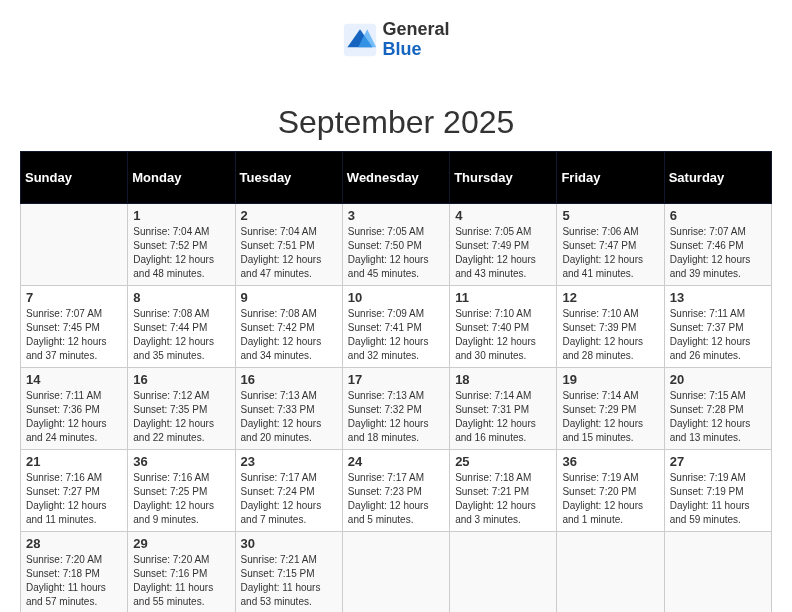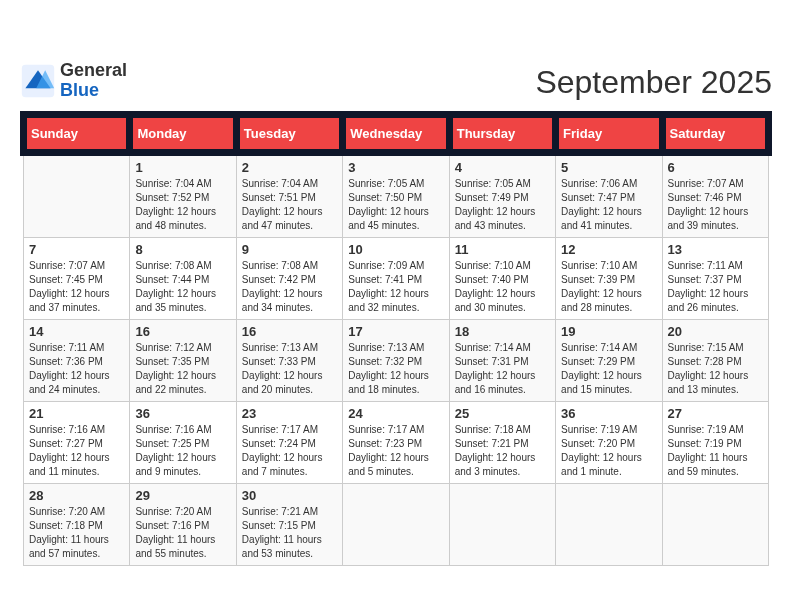--- a/index.html
+++ b/index.html
@@ -6,22 +6,23 @@
     body {
       font-family: Arial, sans-serif;
       background: #fff;
       width: 792px;
       min-height: 612px;
       padding: 20px;
     }
     .header {
       display: flex;
       justify-content: space-between;
-      align-items: flex-end;
+      align-items: center;
       margin-bottom: 10px;
+      flex-direction: column;
     }
     .logo {
       display: flex;
       align-items: center;
       gap: 4px;
     }
     .logo-text {
       font-size: 18px;
       font-weight: bold;
       line-height: 1.1;
@@ -44,27 +45,27 @@
     .location {
       font-size: 14px;
       color: #555;
     }
     table {
       width: 100%;
       border-collapse: collapse;
       font-size: 11px;
     }
     thead tr th {
-      background-color: #ef4444;
+      background-color: #000000;
       color: #fff;
-      padding: 8px 4px;
+      padding: 18px 4px;
       text-align: left;
       font-size: 13px;
       font-weight: bold;
-      border: 7px solid #0f172a;
+      border: 1px solid #0f172a;
     }
     tbody tr td {
       border: 1px solid #ccc;
       vertical-align: top;
       padding: 4px 5px;
       width: calc(100% / 7);
       height: 80px;
       color: #333;
     }
     .day-number {

